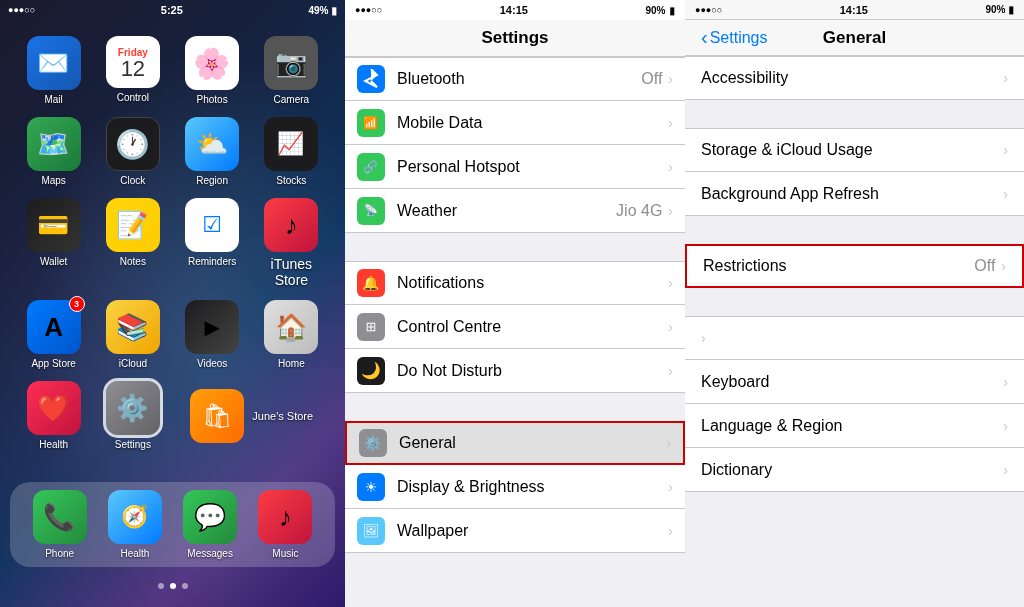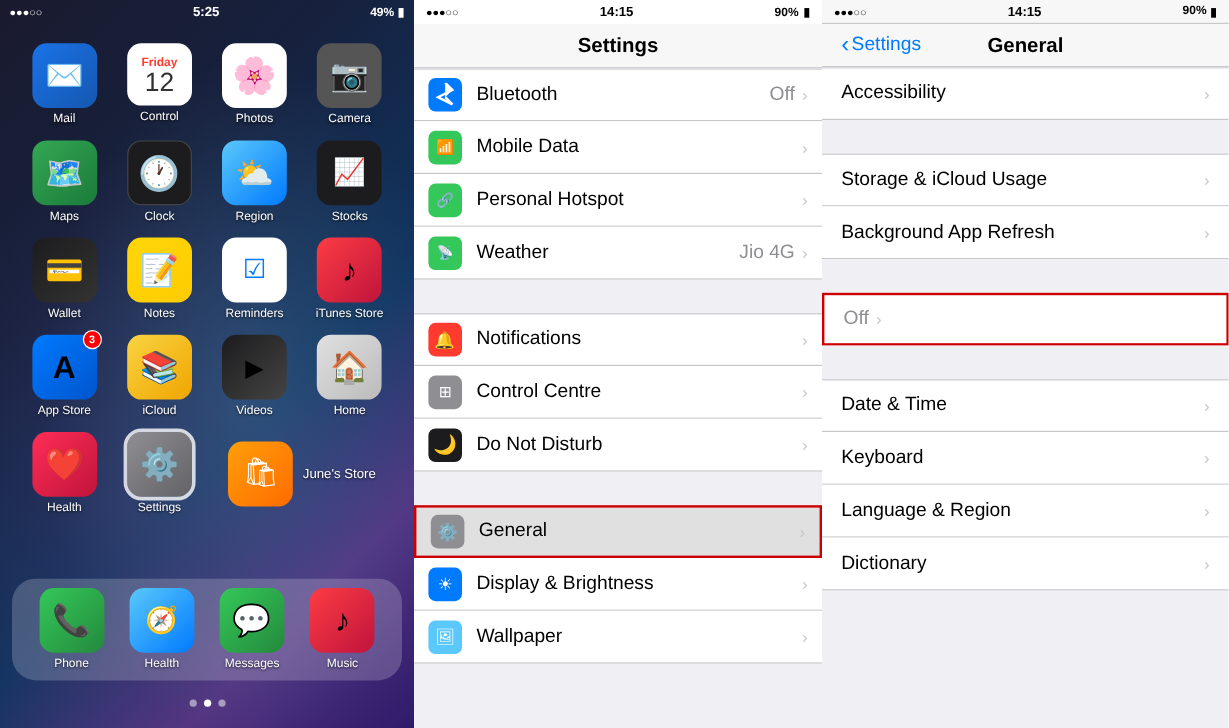--- a/index.html
+++ b/index.html
@@ -470,21 +470,21 @@
     <div class="app-icon">
       <div class="app-icon-img notes-bg">📝</div>
       <span class="app-icon-label">Notes</span>
     </div>
     <div class="app-icon">
       <div class="app-icon-img reminders-bg" style="font-size:22px; color:#007aff;">☑</div>
       <span class="app-icon-label">Reminders</span>
     </div>
     <div class="app-icon">
       <div class="app-icon-img itunes-bg">♪</div>
-      <span class="app-icon-label" style="font-size:10px;">iTunes Store</span>
+      <span class="app-icon-label" style="font-size:14px;">iTunes Store</span>
     </div>
 
     <div class="app-icon">
       <div class="app-icon-img appstore-bg" style="font-weight:bold;">
         A
         <span class="badge">3</span>
       </div>
       <span class="app-icon-label">App Store</span>
     </div>
     <div class="app-icon">
@@ -666,30 +666,30 @@
       <div class="general-item">
         <span class="general-item-label">Background App Refresh</span>
         <span class="general-item-chevron">›</span>
       </div>
     </div>
 
     <div class="general-separator"></div>
 
     <div>
       <div class="general-item highlighted">
+        <span class="general-item-label">Restrictions</span>
         <span class="general-item-value">Off</span>
         <span class="general-item-chevron">›</span>
       </div>
     </div>
 
     <div class="general-separator"></div>
 
     <div>
       <div class="general-item">
-        <span class="general-item-label">Date &amp; Time</span>
         <span class="general-item-chevron">›</span>
       </div>
       <div class="general-item">
         <span class="general-item-label">Keyboard</span>
         <span class="general-item-chevron">›</span>
       </div>
       <div class="general-item">
         <span class="general-item-label">Language &amp; Region</span>
         <span class="general-item-chevron">›</span>
       </div>

